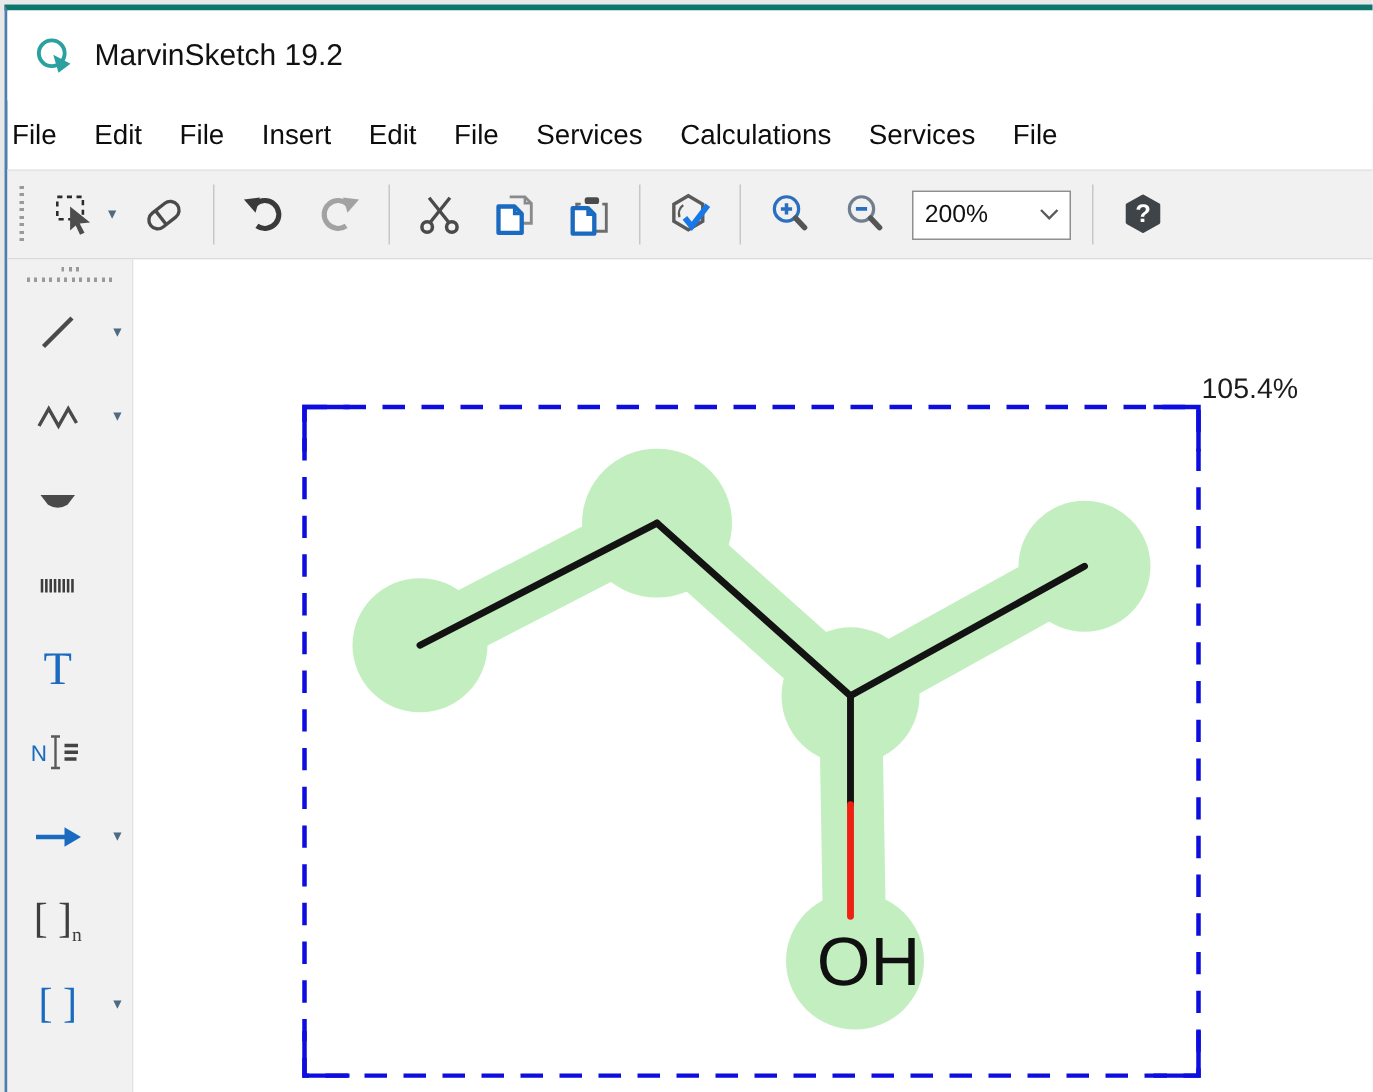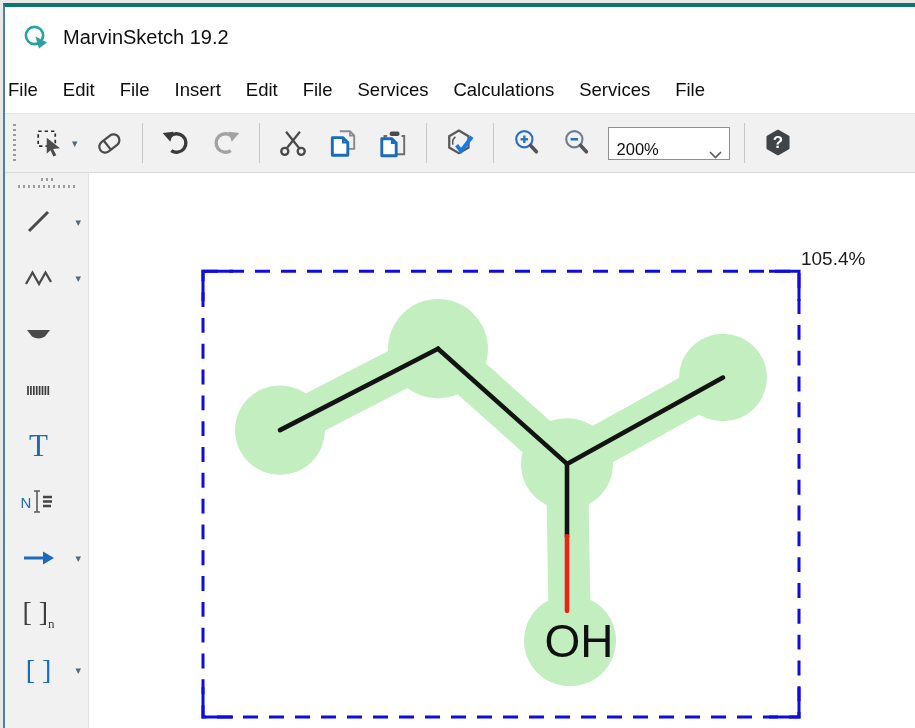--- a/index.html
+++ b/index.html
@@ -27,22 +27,22 @@
     border-top:1px solid #e3e3e3;border-bottom:1px solid #dadada;
     box-sizing:border-box;display:flex;align-items:center;padding:0 4px;
   }
   .grip-v{width:3px;height:38px;margin:0 10px 0 4px;
     background-image:repeating-linear-gradient(to bottom,#9a9a9a 0 2px,transparent 2px 5px);}
   .tbtn{width:40px;height:44px;display:flex;align-items:center;justify-content:center;flex:none;background:none;border:none;padding:0;margin:0 5px;}
   .caret{font-size:11px;color:#4f6b84;line-height:1;flex:none;}
   .tb-caret{margin:0 6px 0 -4px;}
   .sep{width:1px;height:40px;background:#c7c7c7;margin:0 8px;flex:none;}
   .combo{
-    width:122px;height:33px;background:#fff;border:1px solid #8f8f8f;box-sizing:border-box;
-    display:flex;align-items:flex-end;padding:0 7px 0 8px;margin:0 6px;flex:none;
+    width:106px;height:33px;background:#fff;border:1px solid #8f8f8f;box-sizing:border-box;
+    display:flex;align-items:center;padding:0 7px 0 8px;margin:0 6px;flex:none;
   }
   .combo .val{font-size:16.5px;color:#111;flex:1;}
   
   .content{flex:1;display:flex;min-height:0;}
   .sidebar{width:83px;flex:none;background:#f1f1f1;border-right:1px solid #e2e2e2;display:flex;flex-direction:column;}
   .grip-h-short{width:12px;height:3px;margin:5px auto 2px;
     background-image:repeating-linear-gradient(to right,#9a9a9a 0 2px,transparent 2px 5px);}
   .grip-h{width:58px;height:3px;margin:2px auto 6px;
     background-image:repeating-linear-gradient(to right,#9a9a9a 0 2px,transparent 2px 5px);}
   .stool{height:56px;position:relative;display:flex;align-items:center;justify-content:center;padding-right:16px;}

